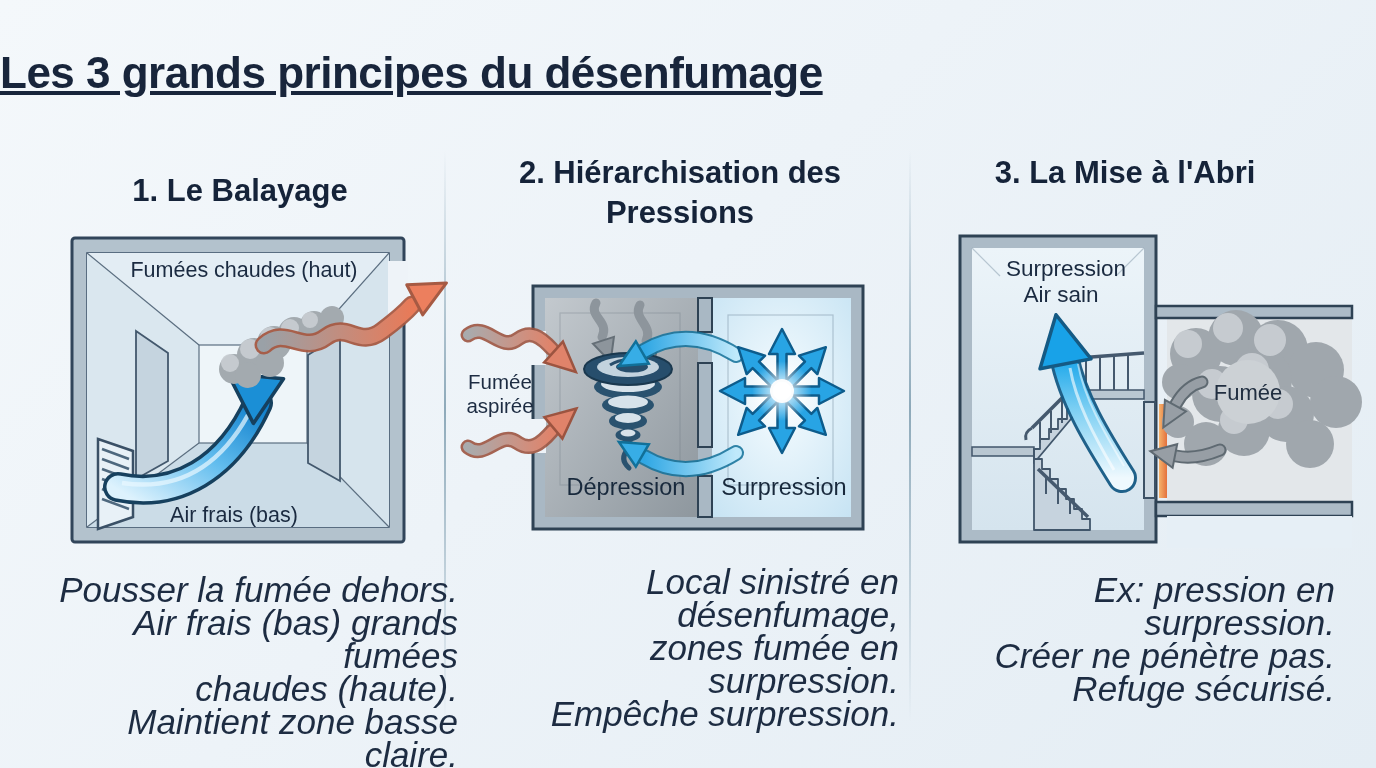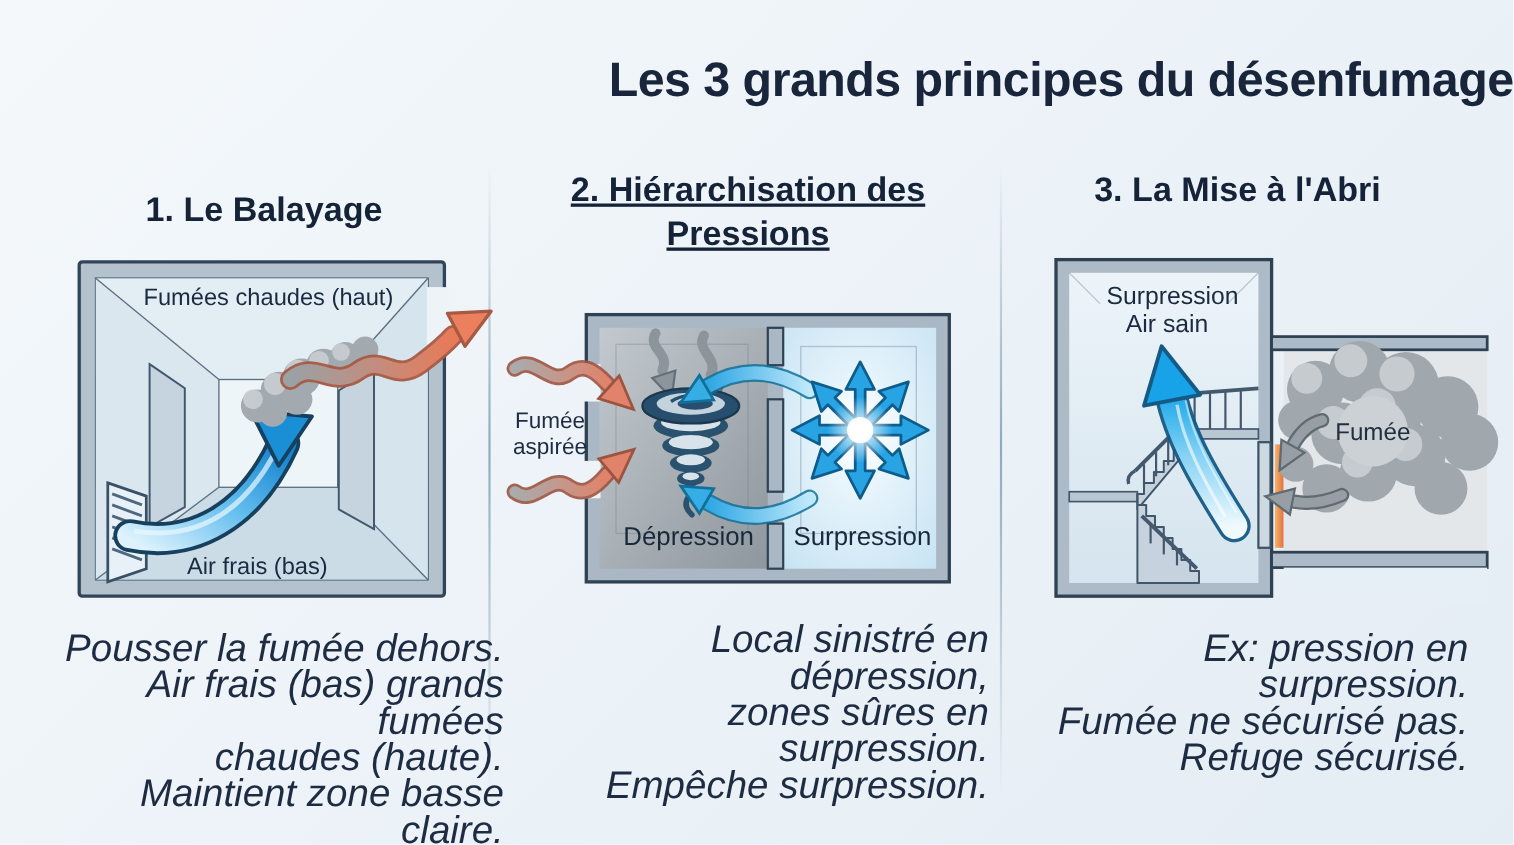--- a/index.html
+++ b/index.html
@@ -2,22 +2,22 @@
 <html><head>
 <meta charset="utf-8">
 <style>
   html,body{margin:0;padding:0;}
   .canvas{
     position:relative; width:1376px; height:768px; overflow:hidden;
     background:linear-gradient(135deg,#f4f8fb 0%,#edf3f8 45%,#e4edf4 100%);
     font-family:"Liberation Sans", sans-serif; color:#1b2940;
   }
   .title{
-    position:absolute; left:0; top:48px; width:100%; text-align:right;
-    font-size:44px; font-weight:800; letter-spacing:-0.5px; color:#18253b;
+    position:absolute; left:0; top:48px; width:100%; text-align:left;
+    font-size:44px; font-weight:800; letter-spacing:-0.5px; color:#18253b;text-decoration:underline;
   }
   .col-heading{
     position:absolute; text-align:center; font-size:31px; font-weight:700;
     color:#152339; line-height:40px;
   }
   .col-desc{
     position:absolute; text-align:right; font-size:35px; font-weight:500;
     color:#1d2c42; line-height:33px;font-style:italic;
   }
   .divider{
@@ -31,21 +31,21 @@
 <body>
 
 <div class="canvas">
 
   <div class="title">Les 3 grands principes du désenfumage</div>
 
   <div class="divider" style="left:444px;"></div>
   <div class="divider" style="left:909px;"></div>
 
   <div class="col-heading" style="left:40px;top:171px;width:400px;">1. Le Balayage</div>
-  <div class="col-heading" style="left:475px;top:153px;width:410px;text-decoration:underline;">2. Hiérarchisation des Pressions</div>
+  <div class="col-heading" style="left:475px;top:153px;width:410px;">2. Hiérarchisation des Pressions</div>
   <div class="col-heading" style="left:915px;top:153px;width:420px;">3. La Mise à l'Abri</div>
 
   <svg style="left:58px;top:233px;" width="392" height="315" viewBox="0 0 392 315">
     <defs>
       <linearGradient id="roomBg1" x1="0" y1="0" x2="0" y2="1">
         <stop offset="0" stop-color="#edf4f9"></stop>
           <stop offset="1" stop-color="#d3e2ec"></stop>
       </linearGradient>
       <linearGradient id="gradBlue1" x1="0" y1="1" x2="1" y2="0">
         <stop offset="0" stop-color="#ddf2fd"></stop>
@@ -337,23 +337,23 @@
     <text x="113" y="70" text-anchor="middle" font-size="22.5" font-weight="500" fill="#1a2a40">Air sain</text>
   </svg>
 
   <div class="col-desc" style="left:28px;top:573px;width:430px;">
     <div>Pousser la fumée dehors.</div>
     <div>Air frais (bas) grands fumées</div>
     <div>chaudes (haute).</div>
     <div>Maintient zone basse claire.</div>
   </div>
   <div class="col-desc" style="left:469px;top:565px;width:430px;">
-    <div>Local sinistré en dépression,</div>
-    <div>zones sûres en surpression.</div>
+    <div>Local sinistré en désenfumage,</div>
+    <div>zones fumée en surpression.</div>
     <div>Empêche surpression.</div>
   </div>
   <div class="col-desc" style="left:905px;top:573px;width:430px;">
     <div>Ex: pression en surpression.</div>
-    <div>Fumée ne sécurisé pas.</div>
+    <div>Créer ne pénètre pas.</div>
     <div>Refuge sécurisé.</div>
   </div>
 
 </div>
 
 </body></html>

